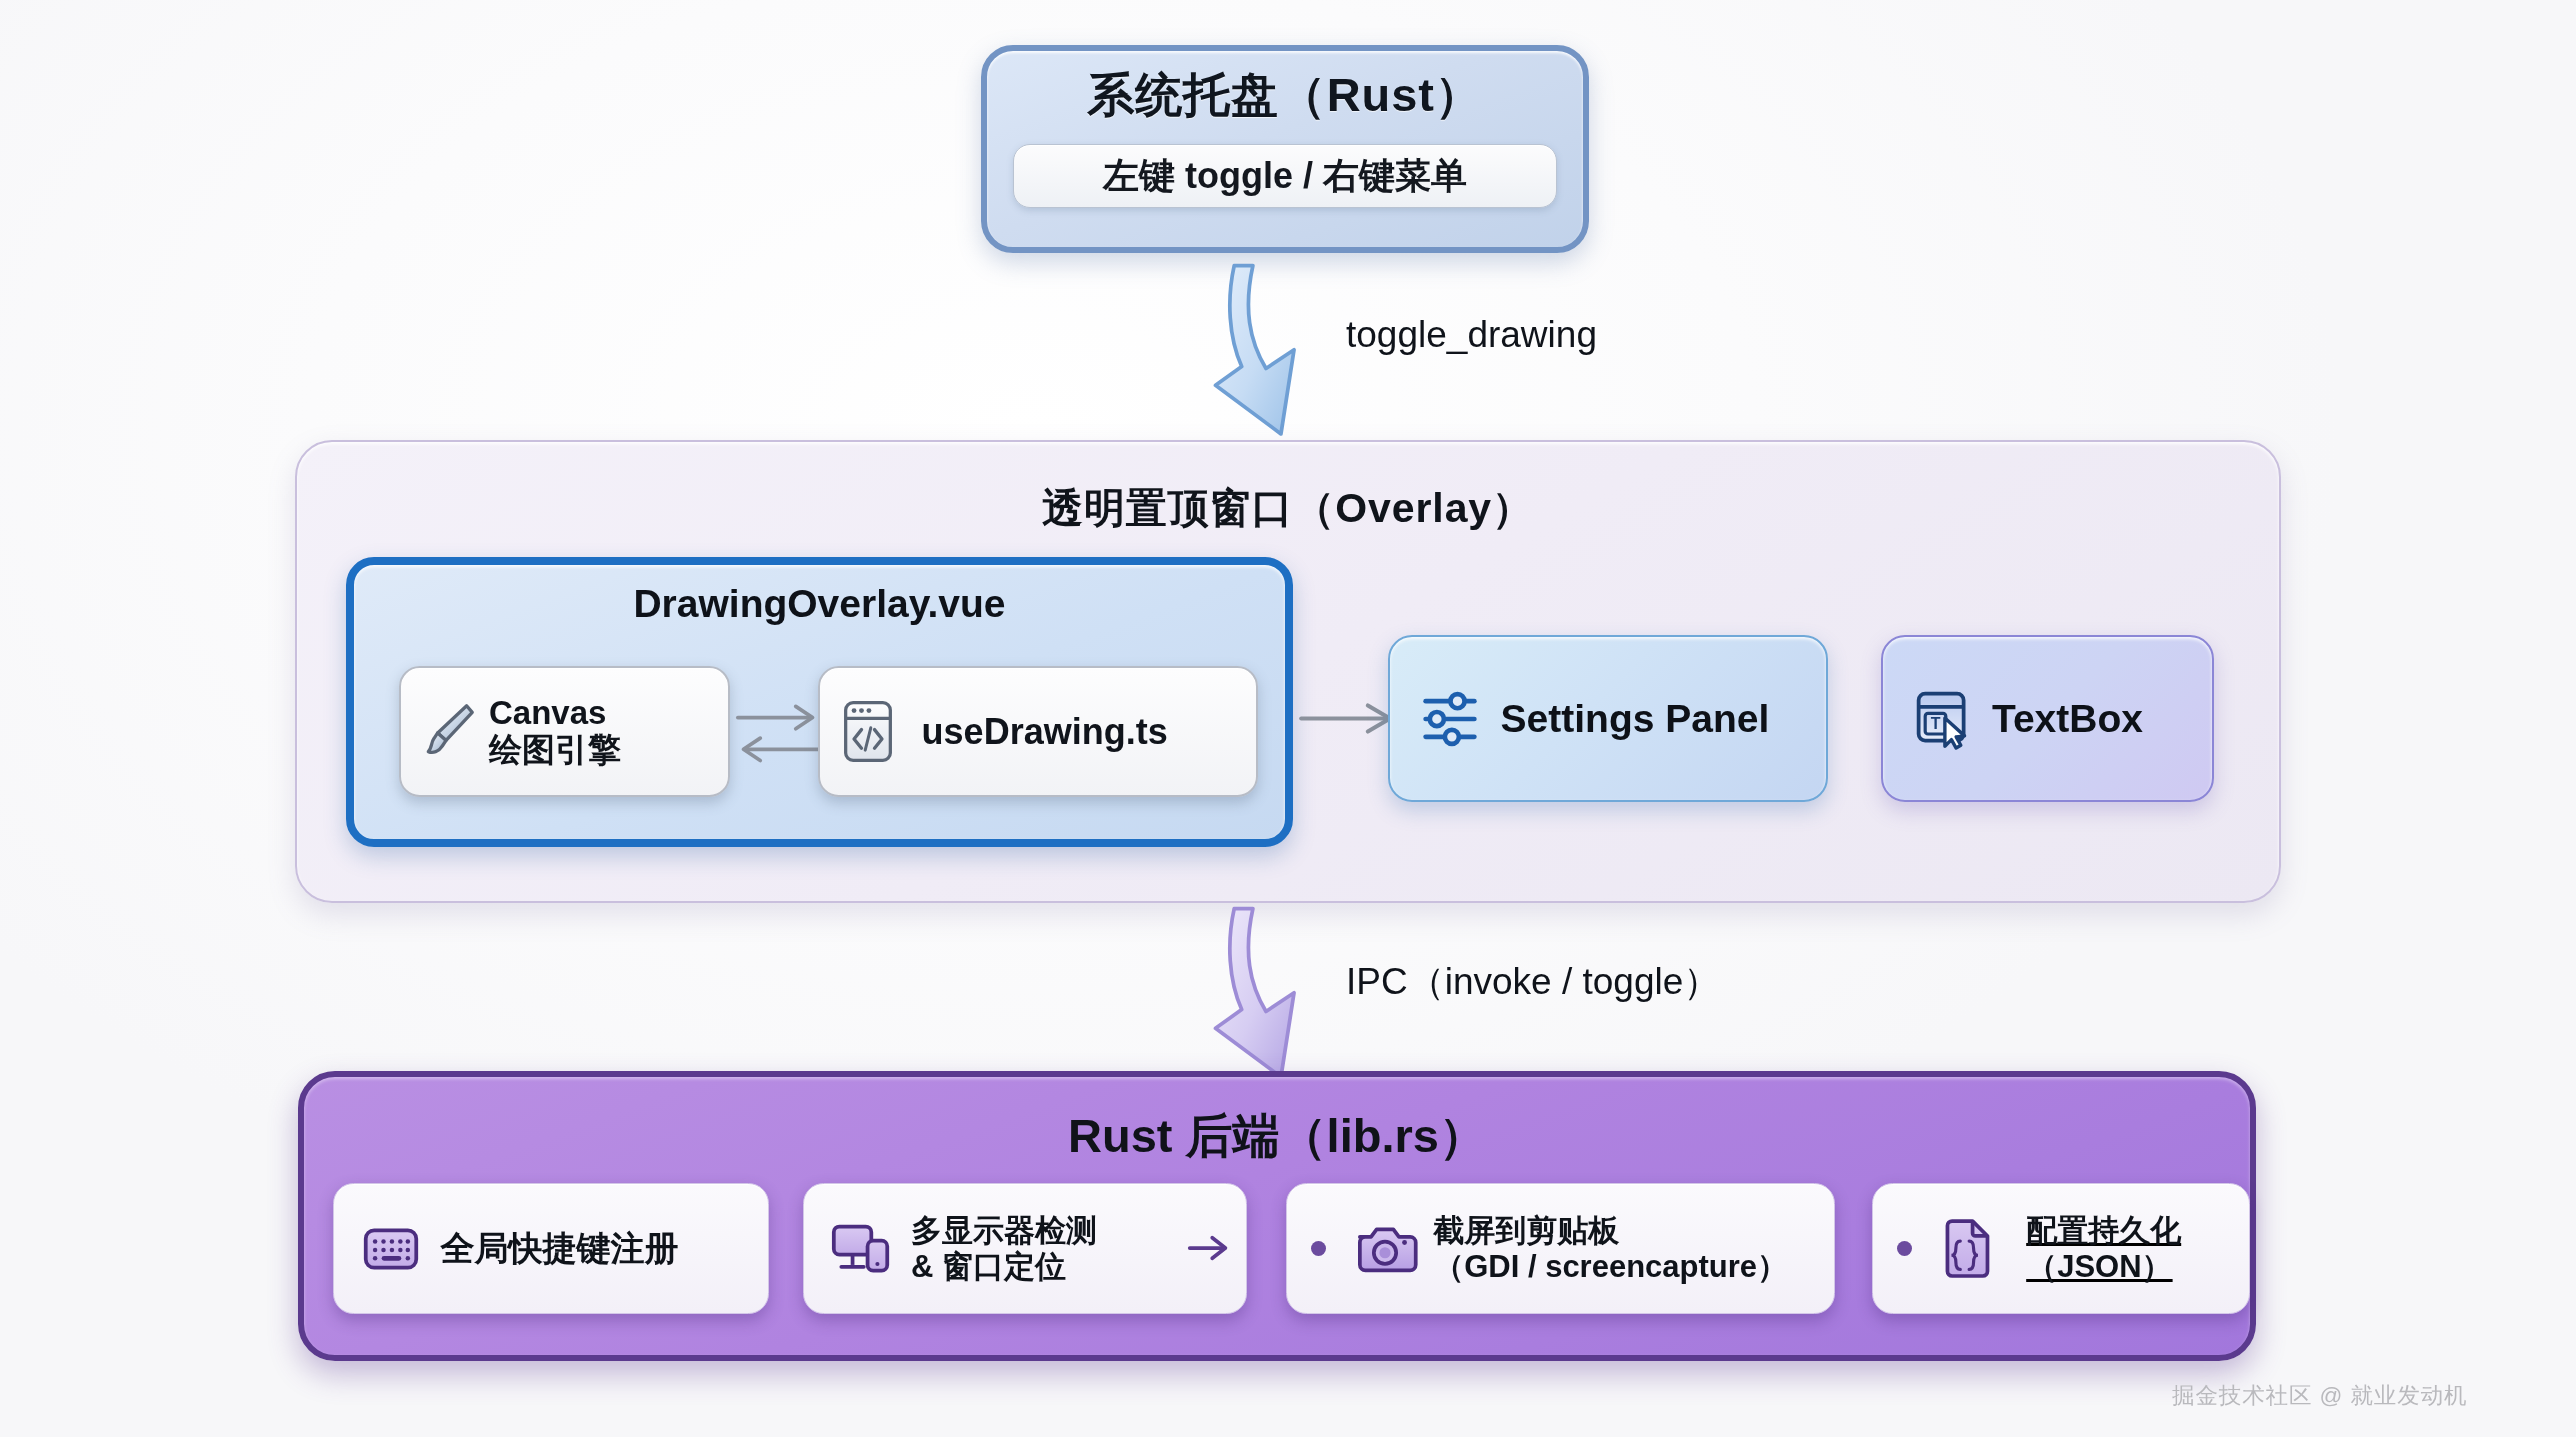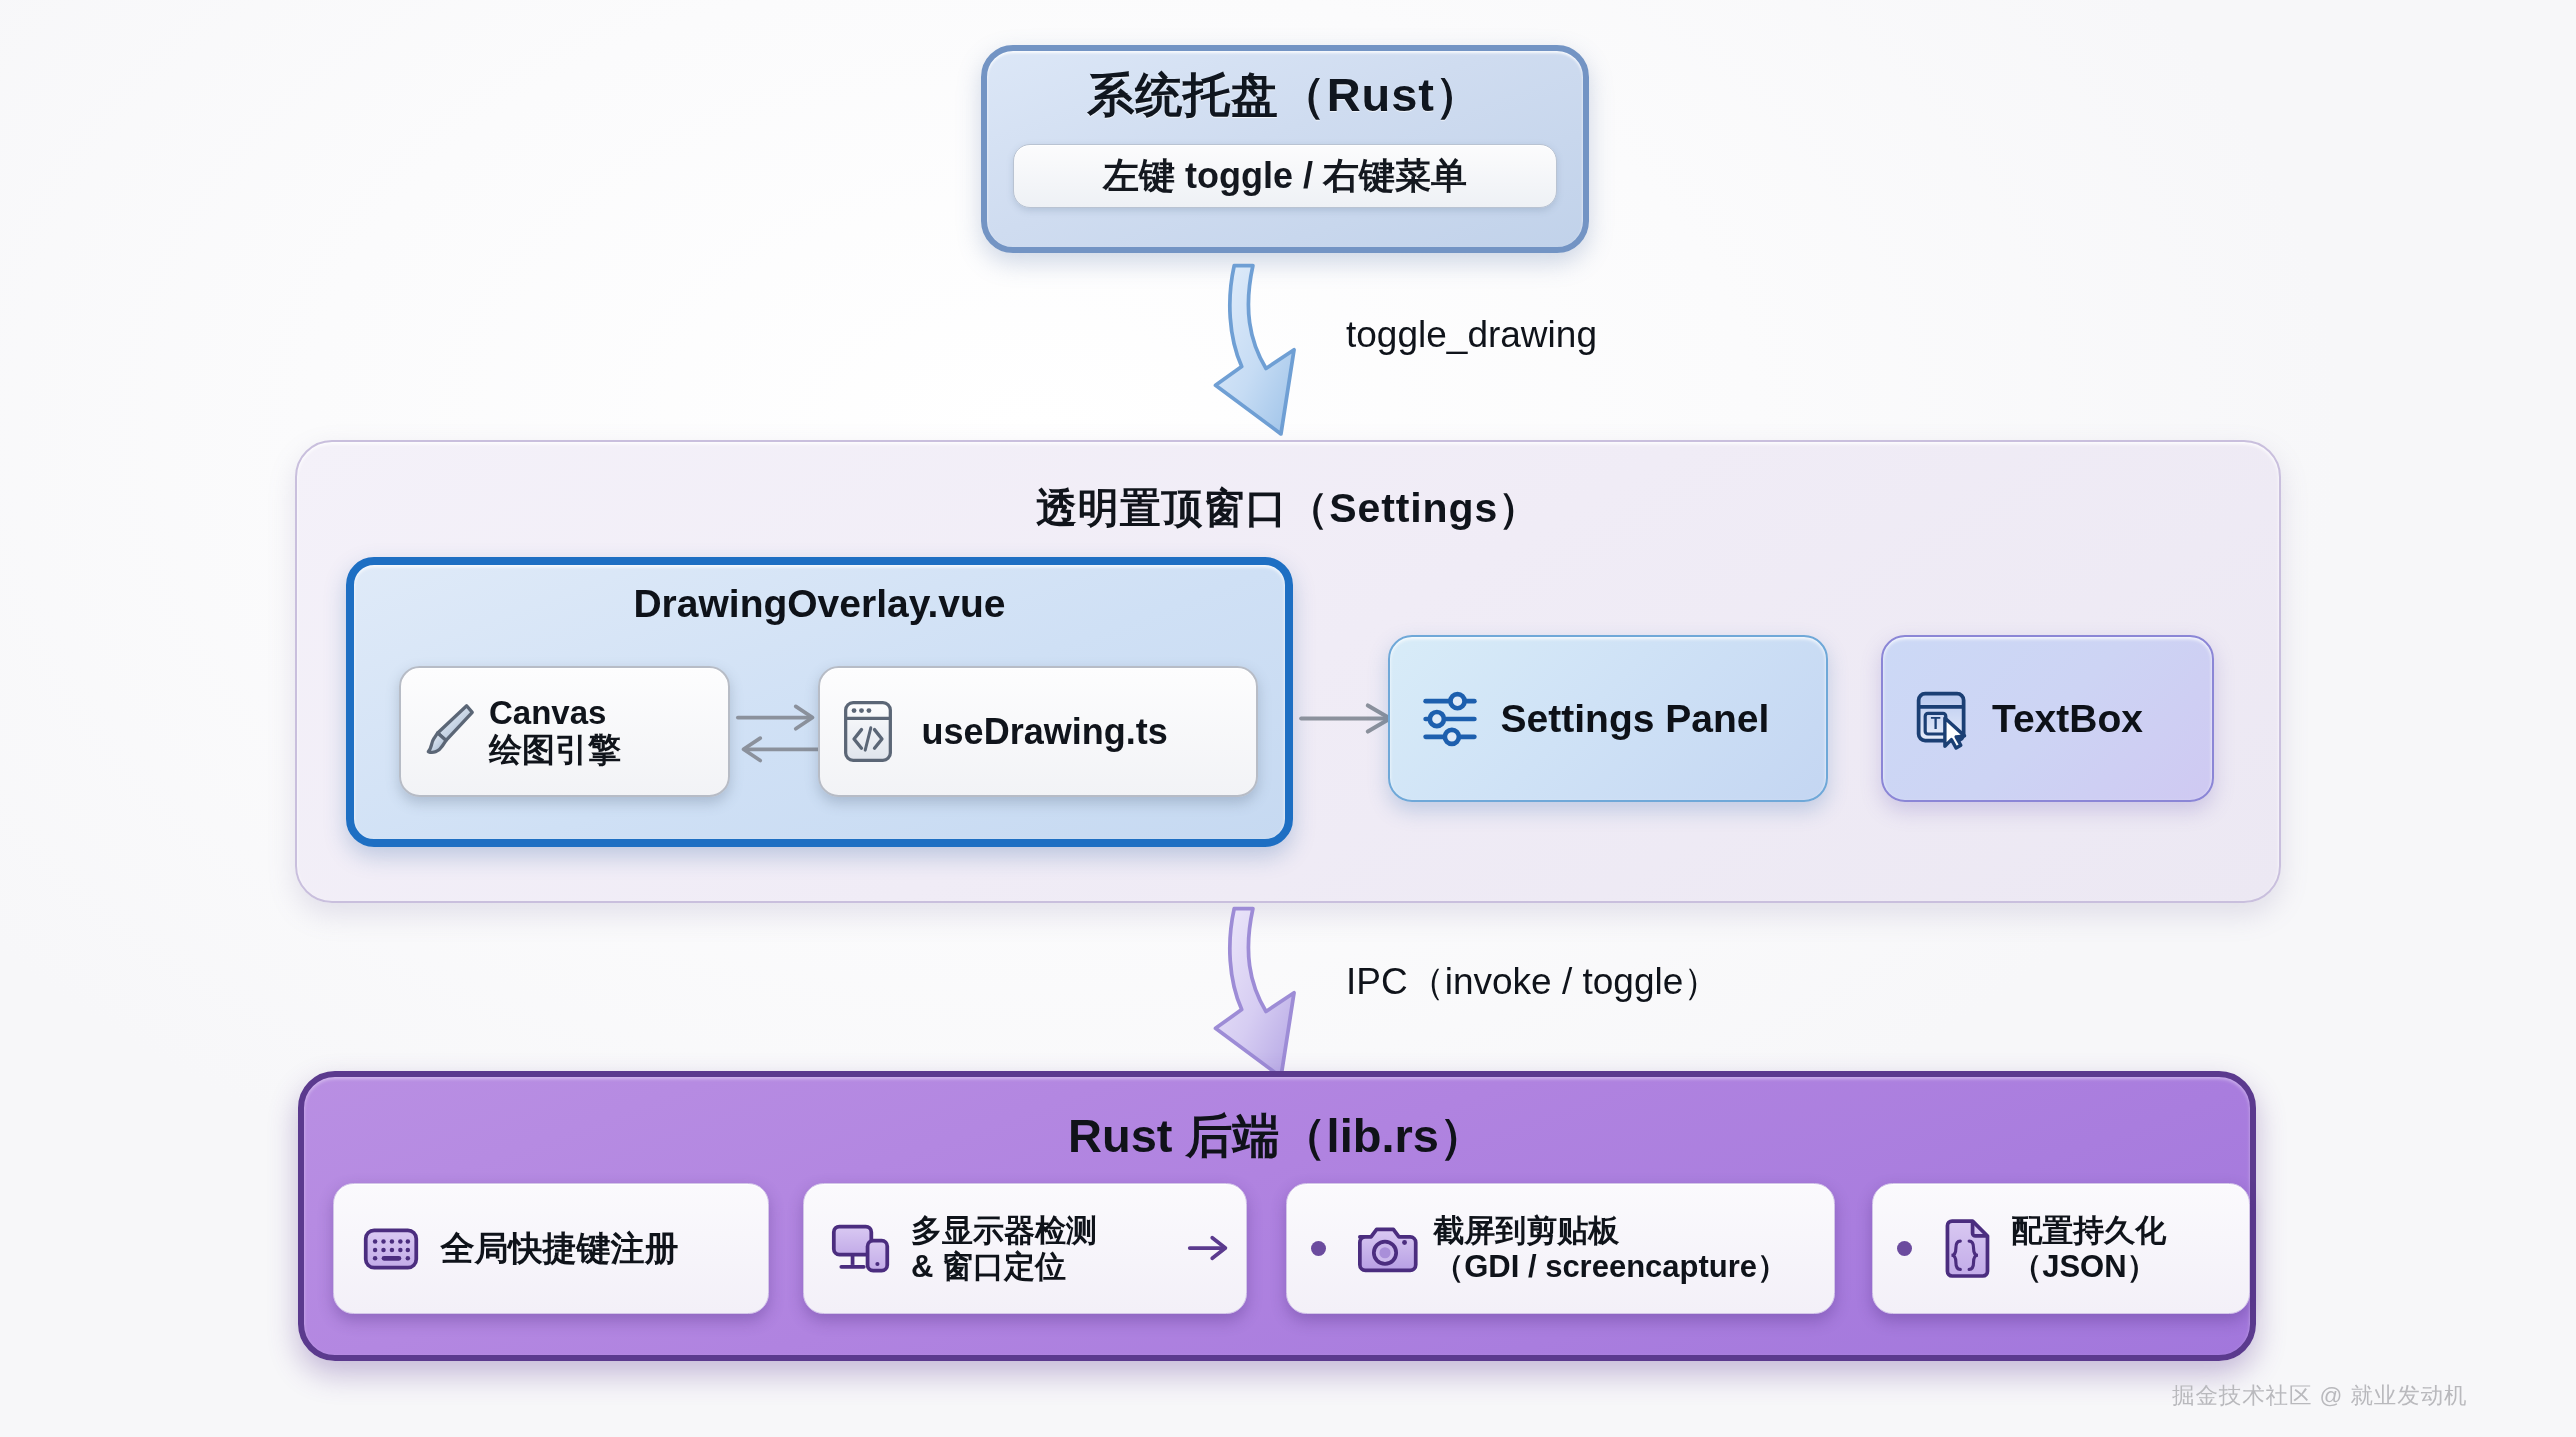--- a/index.html
+++ b/index.html
@@ -197,21 +197,21 @@
              C 38 52, 44 86, 62 116
              L 92 96
              L 78 186
              L 8 134
              L 36 114
              C 22 82, 20 42, 28 6 Z" fill="url(#gradBlueArrow)" stroke="#6f9fd4" stroke-width="4" stroke-linejoin="round"></path>
   </svg>
   <div id="label-toggle" class="arrow-label">toggle_drawing</div>
 
   <div id="overlay-panel" class="abs">
-    <div id="overlay-title">透明置顶窗口（Settings）</div>
+    <div id="overlay-title">透明置顶窗口（Overlay）</div>
   </div>
 
   <div id="drawing-box" class="abs">
     <div id="drawing-title">DrawingOverlay.vue</div>
   </div>
 
   <div id="card-canvas" class="wcard">
     <span>
       <svg width="58" height="66" viewBox="0 0 62 70">
         <defs>
@@ -415,21 +415,21 @@
             <stop offset="0%" stop-color="#d9c9f2"></stop>
             <stop offset="100%" stop-color="#c2abe8"></stop>
           </linearGradient>
         </defs>
         <path d="M 8 8 a 5 5 0 0 1 5 -5 h 22 l 16 16 v 38 a 5 5 0 0 1 -5 5 h -33 a 5 5 0 0 1 -5 -5 z" fill="url(#gJson)" stroke="#4b2d7f" stroke-width="4" stroke-linejoin="round"></path>
         <path d="M 35 3 v 13 a 3 3 0 0 0 3 3 h 13" fill="none" stroke="#4b2d7f" stroke-width="4" stroke-linejoin="round"></path>
         <path d="M 24 30 c -5 0 -5 6 -5 8 c 0 2 0 8 -5 8 c 5 0 5 6 5 8 c 0 2 0 8 5 8" transform="translate(-1,-4) scale(0.95)" fill="none" stroke="#4b2d7f" stroke-width="3.6" stroke-linecap="round"></path>
         <path d="M 34 30 c 5 0 5 6 5 8 c 0 2 0 8 5 8 c -5 0 -5 6 -5 8 c 0 2 0 8 -5 8" transform="translate(-1,-4) scale(0.95)" fill="none" stroke="#4b2d7f" stroke-width="3.6" stroke-linecap="round"></path>
       </svg>
     </span>
-    <span class="rl" style="margin-left:0;">
+    <span class="rl" style="margin-left:15px;text-decoration:underline;">
       <span>配置持久化</span>
       <span>（JSON）</span>
     </span>
   </div>
 
   <div id="watermark" class="abs">掘金技术社区 @ 就业发动机</div>
 
 </div>
 
 

